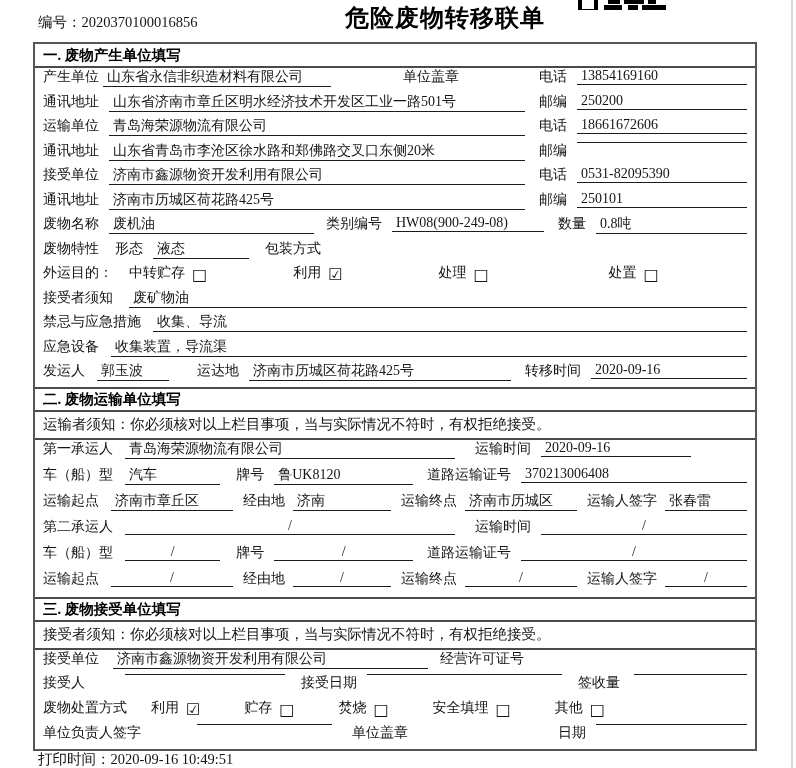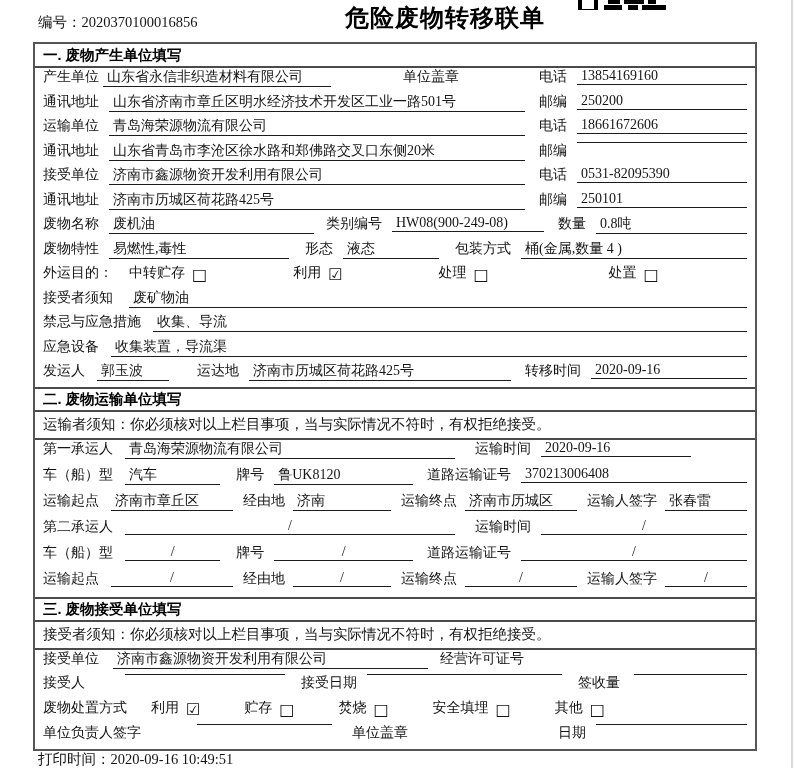--- a/index.html
+++ b/index.html
@@ -10,21 +10,21 @@
         font-family:"Liberation Sans","DejaVu Sans",sans-serif;font-weight:bold;
         font-size:24px;letter-spacing:1px;color:#000;}
   
   .qr{position:absolute;left:578px;top:0;width:100px;height:10px;overflow:hidden;}
   .qr i{position:absolute;background:#000;}
   .qr .sq{background:#fff;border:4px solid #000;width:12px;height:12px;left:0;top:-7px;}
   
   .tbl{position:absolute;left:33px;top:42px;width:724px;box-sizing:border-box;
        border:2px solid #565656;background:#fff;}
   .sec-title{height:24px;display:flex;align-items:center;padding-left:8px;box-sizing:border-box;
-       font-family:Liberation Sans, sans-serif;font-weight:bold;font-size:14.5px;
+       font-family:Liberation Serif, serif;font-weight:bold;font-size:14.5px;
        border-bottom:2px solid #4a4a4a;color:#000;}
   .sec-title.mid{border-top:2px solid #4a4a4a;height:25px;text-align:center;}
   .note{height:28px;display:flex;align-items:center;padding-left:8px;box-sizing:border-box;
        border-bottom:2px solid #4a4a4a;font-size:14.5px;}
   .row{display:flex;align-items:flex-start;padding:0 8px 3px 8px;box-sizing:border-box;}
   .r1{height:24.5px}.r2{height:26.2px}.r3{height:24.8px}
   .lbl{white-space:nowrap;}
   .val{border-bottom:1px solid #1c1c1c;padding:0 4px;white-space:nowrap;box-sizing:border-box;}
   .fill{flex:1;}
   .slash{text-align:center;}
@@ -102,25 +102,23 @@
       <span class="lbl">废物名称</span>
       <span class="val" style="width:205px;margin-left:10px">废机油</span>
       <span class="lbl" style="margin-left:12px">类别编号</span>
       <span class="val" style="width:152px;margin-left:10px">HW08(900-249-08)</span>
       <span class="lbl" style="margin-left:14px">数量</span>
       <span class="val fill" style="margin-left:10px">0.8吨</span>
     </div>
 
     <div class="row r1">
       <span class="lbl">废物特性</span>
-      <span class="val" style="width:180px;margin-left:10px">易燃性,毒性</span>
       <span class="lbl" style="margin-left:16px">形态</span>
       <span class="val" style="width:96px;margin-left:10px">液态</span>
       <span class="lbl" style="margin-left:16px">包装方式</span>
-      <span class="val fill" style="margin-left:10px">桶(金属,数量 4 )</span>
     </div>
 
     <div class="row r1">
       <span class="lbl">外运目的：</span>
       <span class="opt" style="margin-left:16px">
         <span class="lbl">中转贮存</span>
         <span class="box">□</span>
       </span>
       <span class="opt" style="margin-left:86px">
         <span class="lbl">利用</span>

